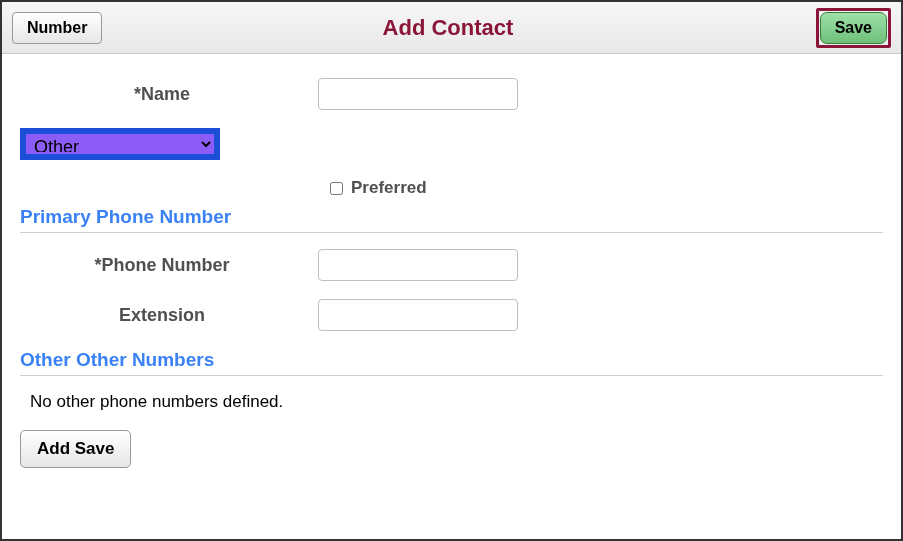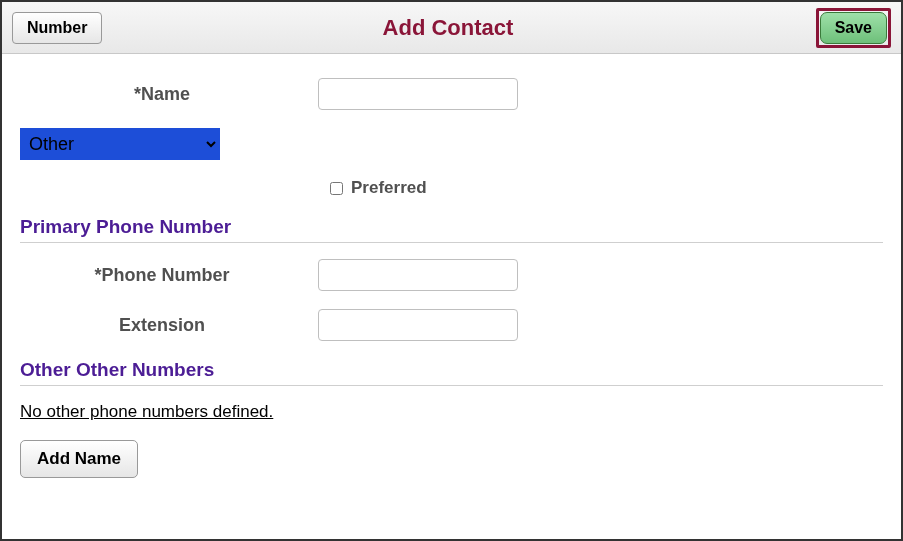--- a/index.html
+++ b/index.html
@@ -80,49 +80,48 @@
       height: 32px;
       border: 1px solid #bfbfbf;
       border-radius: 4px;
       padding: 4px 8px;
       font-size: 16px;
       background: #fff;
     }
     .select {
       width: 200px;
       height: 32px;
-      border: 1px solid #1d4ed8;
+      border: 6px solid #1d4ed8;
       font-size: 18px;
       padding: 2px 4px;
-      background: #1d4ed8;
+      background: #8b5cf6;
     }
     .checkbox-row {
       display: flex;
       align-items: center;
-      margin: 0 0 18px 310px;
+      margin: 0 0 8px 310px;
     }
     .checkbox-row input { margin-right: 8px; }
     .checkbox-row .cb-label {
       font-size: 17px;
       font-weight: bold;
       color: #505050;
     }
     .section-title {
       font-size: 19px;
       font-weight: bold;
-      color: #4c1d95;
+      color: #3b82f6;
       border-bottom: 1px solid #cfcfcf;
       padding-bottom: 4px;
       margin: 8px 0 16px 0;
     }
     .no-phones {
       font-size: 17px;
       color: #000;
-      margin: 8px 0 18px 0;
-      text-decoration: underline;
+      margin: 8px 0 18px 10px;
     }
     .add-phone-btn {
       font-family: Arial, Helvetica, sans-serif;
       font-size: 17px;
       font-weight: bold;
       padding: 8px 16px;
       border: 1px solid #999;
       border-radius: 5px;
       background: linear-gradient(to bottom, #ffffff, #e6e6e6);
       cursor: pointer;
@@ -169,15 +168,15 @@
 
   <div class="form-row">
     <div class="label">Extension</div>
     <input type="text" class="input-text" value="" style="">
   </div>
 
   <div class="section-title">Other Other Numbers</div>
 
   <div class="no-phones">No other phone numbers defined.</div>
 
-  <button class="add-phone-btn">Add Name</button>
+  <button class="add-phone-btn">Add Save</button>
 
 </div>
 
 </body></html>

